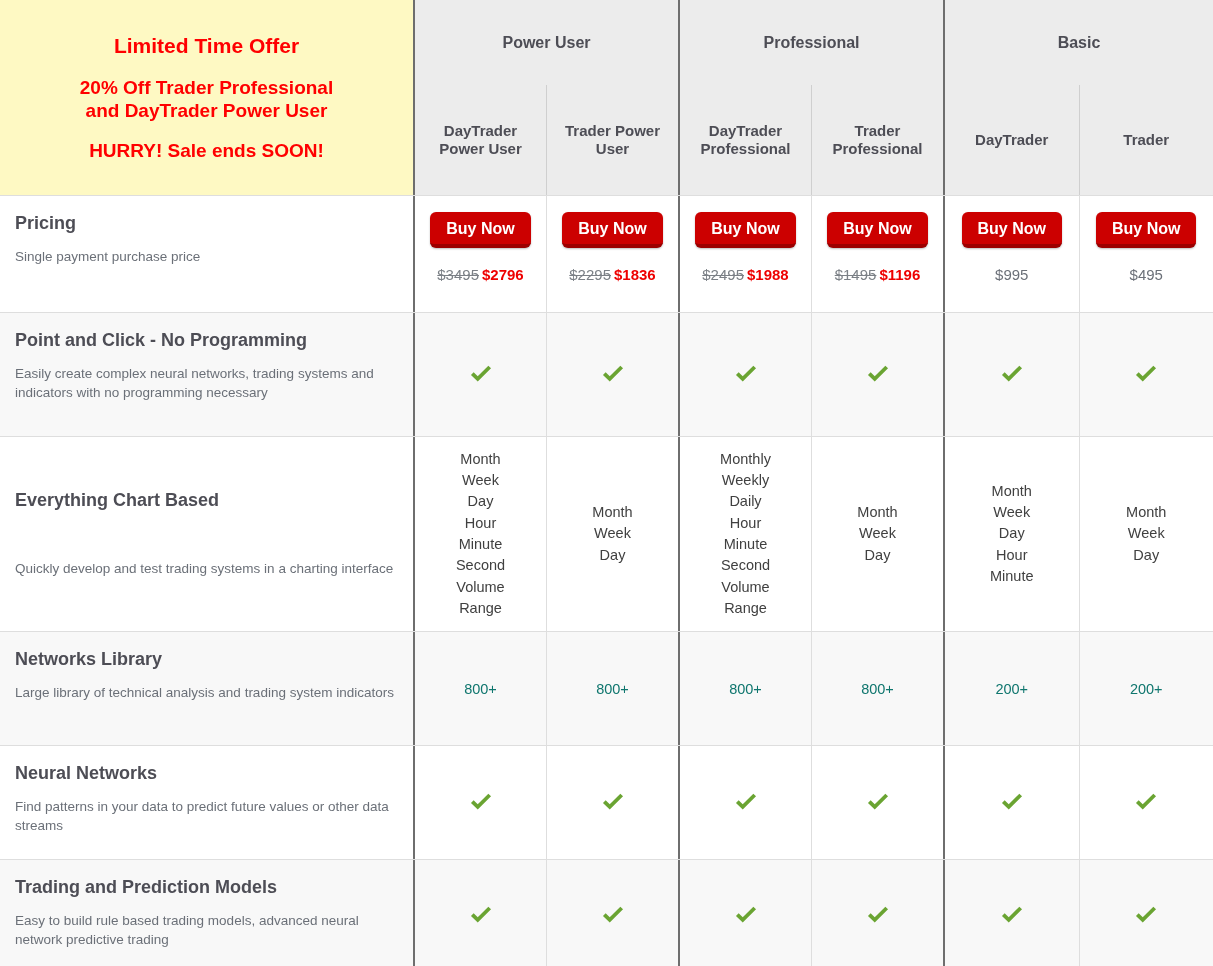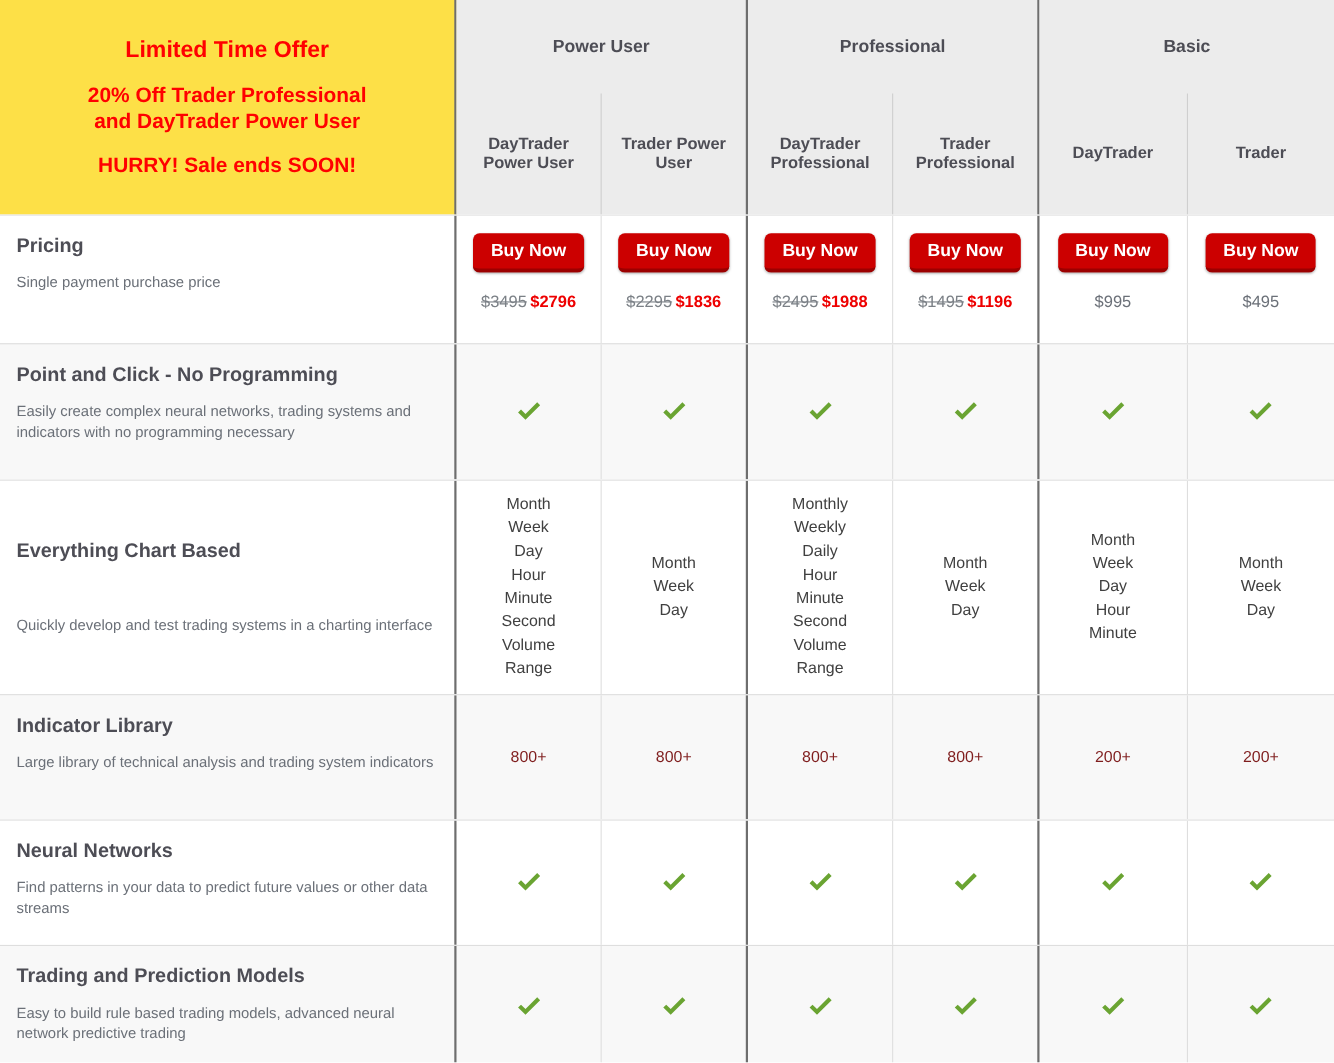--- a/index.html
+++ b/index.html
@@ -23,21 +23,21 @@
   .header {
     display: flex;
     height: 195px;
     background: #ececec;
     flex: 0 0 195px;
   }
 
   .promo-cell {
     width: 415px;
     flex: 0 0 415px;
-    background: #fde047;
+    background: #fef9c3;
     display: flex;
     flex-direction: column;
     align-items: center;
     justify-content: center;
     padding: 0 18px;
     text-align: center;
     border-right: 2px solid #6e6e6e;
   }
   .promo-line {
     color: #ff0000;
@@ -187,21 +187,21 @@
     height: 28px;
     display: block;
   }
 
   .tf-list {
     font-size: 14.5px;
     color: #404040;
     line-height: 1.47;
   }
 
-  .count { font-size: 14.5px; color: #7f1d1d; }
+  .count { font-size: 14.5px; color: #0f766e; }
 </style>
 </head>
 <body>
 
 <div class="table">
 
   <div class="header">
 
     <div class="promo-cell">
       <div class="promo-line promo-1">Limited Time Offer</div>
@@ -367,21 +367,21 @@
           </div>
           <div class="cell">
             <div class="tf-list"><span>Month</span><br><span>Week</span><br><span>Day</span></div>
           </div>
         </div>
       </div>
     </div>
 
     <div class="row alt row-indicator">
       <div class="feat-cell">
-        <div class="feat-title">Indicator Library</div>
+        <div class="feat-title">Networks Library</div>
         <div class="feat-desc">Large library of technical analysis and trading system indicators</div>
       </div>
       <div class="cells">
         <div class="cellgroup cg-pu">
           <div class="cell">
             <span class="count">800+</span>
           </div>
           <div class="cell">
             <span class="count">800+</span>
           </div>

